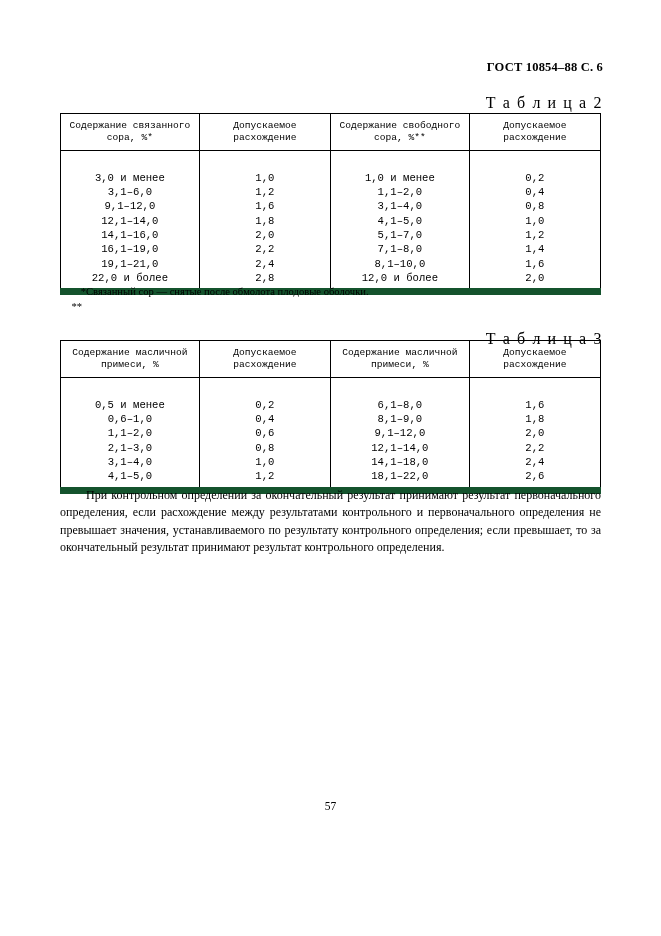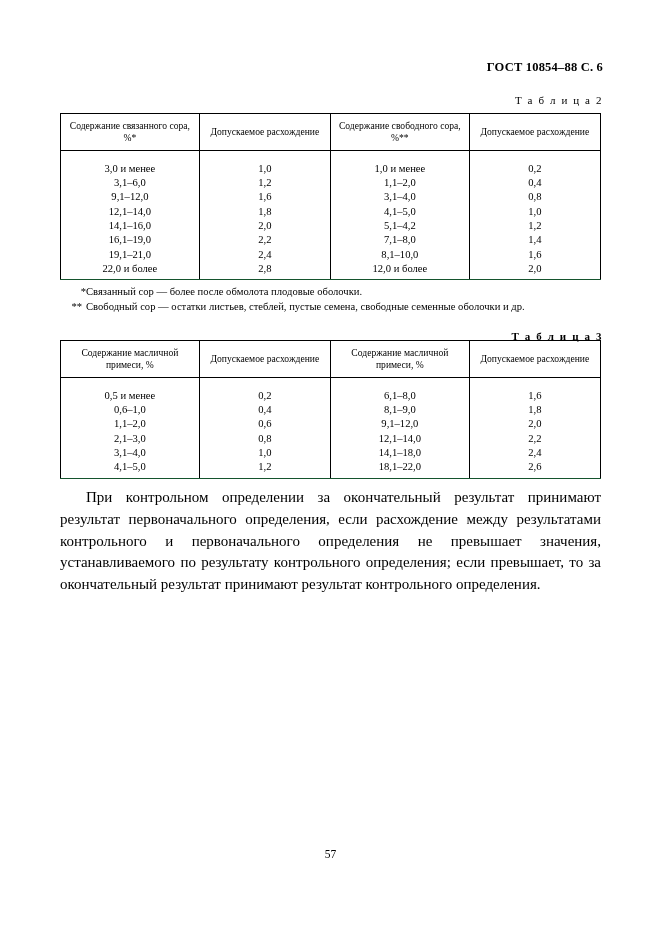--- a/index.html
+++ b/index.html
@@ -26,34 +26,35 @@
     right: 58px;
     top: 60px;
     font-size: 12.5px;
     font-weight: bold;
     letter-spacing: 0.2px;
     white-space: nowrap;
   }
   .table-caption {
     position: absolute;
     right: 58px;
-    font-size: 11px;
+    font-size: 16px;
     letter-spacing: 1.6px;
     white-space: nowrap;
   }
   #cap2 { top: 94px; }
-  #cap3 { top: 330px; font-weight: bold; }
+  #cap3 { top: 330px; }
 
   table.doc-table {
     position: absolute;
     left: 60px;
     width: 541px;
     border-collapse: collapse;
     table-layout: fixed;
     font-size: 10.5px;
+    font-family: Liberation Mono, monospace;
   }
   #table2 { top: 113px; }
   #table3 { top: 340px; }
 
   table.doc-table th,
   table.doc-table td {
     border: 1px solid #000;
     padding: 0;
     text-align: center;
     vertical-align: middle;
@@ -68,25 +69,25 @@
   table.doc-table tbody td {
     font-size: 10.6px;
     line-height: 1.0;
     height: 14.3px;
     border-left: 1px solid #000;
     border-right: 1px solid #000;
     border-top: none;
     border-bottom: none;
   }
   table.doc-table tbody tr:first-child td {
-    padding-top: 11px;
+    padding-top: 20px;
   }
   table.doc-table tbody tr:last-child td {
     padding-bottom: 3px;
-    border-bottom: 1px solid #14532d;
+    border-bottom: 7px solid #14532d;
   }
   .col-a { width: 25.7%; }
   .col-b { width: 24.3%; }
   .col-c { width: 25.7%; }
   .col-d { width: 24.3%; }
 
   .footnotes {
     position: absolute;
     left: 60px;
     top: 284px;
@@ -105,33 +106,33 @@
     width: 22px;
     text-align: right;
   }
   .fn-mark.star1 { left: 4px; }
 
   .body-text {
     position: absolute;
     left: 60px;
     top: 487px;
     width: 541px;
-    font-size: 15px;
+    font-size: 12px;
     line-height: 1.45;
     text-align: justify;
   }
   .body-text p {
     margin: 0;
     text-indent: 26px;
   }
   .folio {
     position: absolute;
     left: 0;
     right: 0;
-    top: 848px;
+    top: 800px;
     text-align: center;
     font-size: 11.5px;
   }
 </style>
 </head>
 <body>
 
 <div class="page">
 
   <div class="header">ГОСТ 10854–88 С. 6</div>
@@ -174,21 +175,21 @@
       </tr>
       <tr>
         <td>12,1–14,0</td>
         <td>1,8</td>
         <td>4,1–5,0</td>
         <td>1,0</td>
       </tr>
       <tr>
         <td>14,1–16,0</td>
         <td>2,0</td>
-        <td>5,1–4,2</td>
+        <td>5,1–7,0</td>
         <td>1,2</td>
       </tr>
       <tr>
         <td>16,1–19,0</td>
         <td>2,2</td>
         <td>7,1–8,0</td>
         <td>1,4</td>
       </tr>
       <tr>
         <td>19,1–21,0</td>
@@ -201,25 +202,24 @@
         <td>2,8</td>
         <td>12,0 и более</td>
         <td>2,0</td>
       </tr>
     </tbody>
   </table>
 
   <div class="footnotes">
     <div class="fn-row">
       <span class="fn-mark star1">*</span>
-      <span>Связанный сор — более после обмолота плодовые оболочки.</span>
+      <span>Связанный сор — снятые после обмолота плодовые оболочки.</span>
     </div>
     <div class="fn-row">
       <span class="fn-mark">**</span>
-      <span>Свободный сор — остатки листьев, стеблей, пустые семена, свободные семенные оболочки и др.</span>
     </div>
   </div>
 
   <div class="table-caption" id="cap3">Т а б л и ц а  3</div>
 
   <table class="doc-table" id="table3">
     <colgroup>
       <col class="col-a">
         <col class="col-b">
         <col class="col-c">

